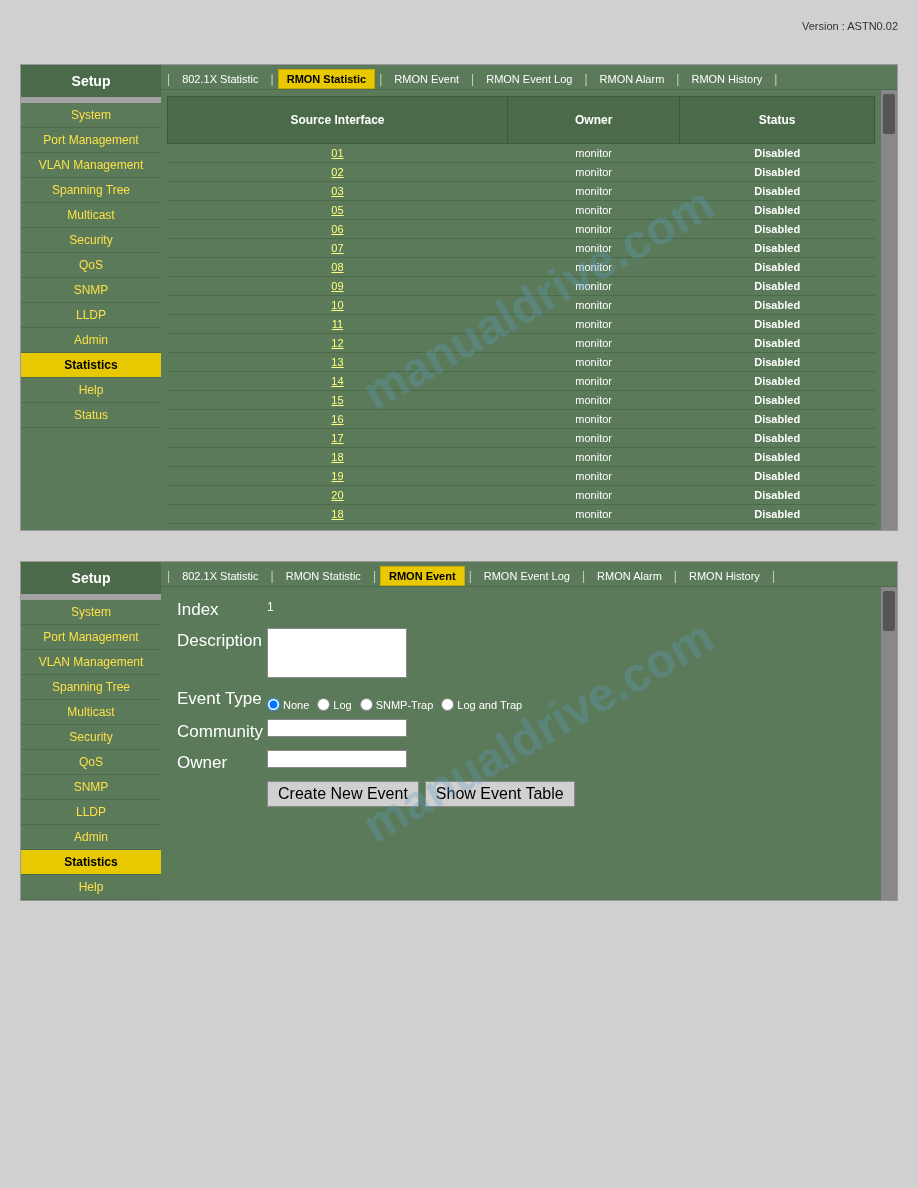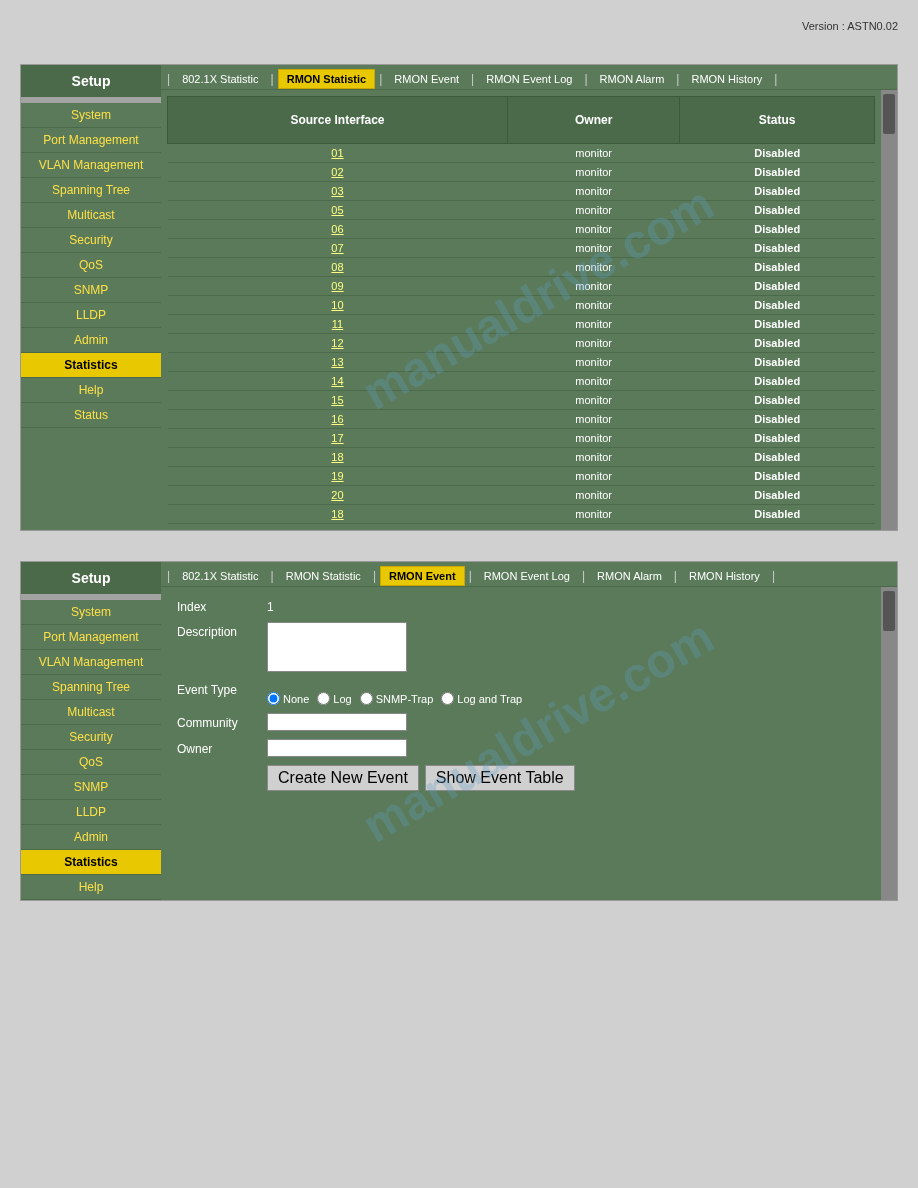--- a/index.html
+++ b/index.html
@@ -173,21 +173,21 @@
     .form-row {
       display: flex;
       align-items: flex-start;
       margin-bottom: 8px;
     }
 
     .form-label {
       color: #fff;
       width: 90px;
       min-width: 90px;
-      font-size: 12px;
+      font-size: 17px;
       padding-top: 3px;
     }
 
     .form-value {
       color: #fff;
       font-size: 12px;
       padding-top: 3px;
     }
 
     .form-input {

